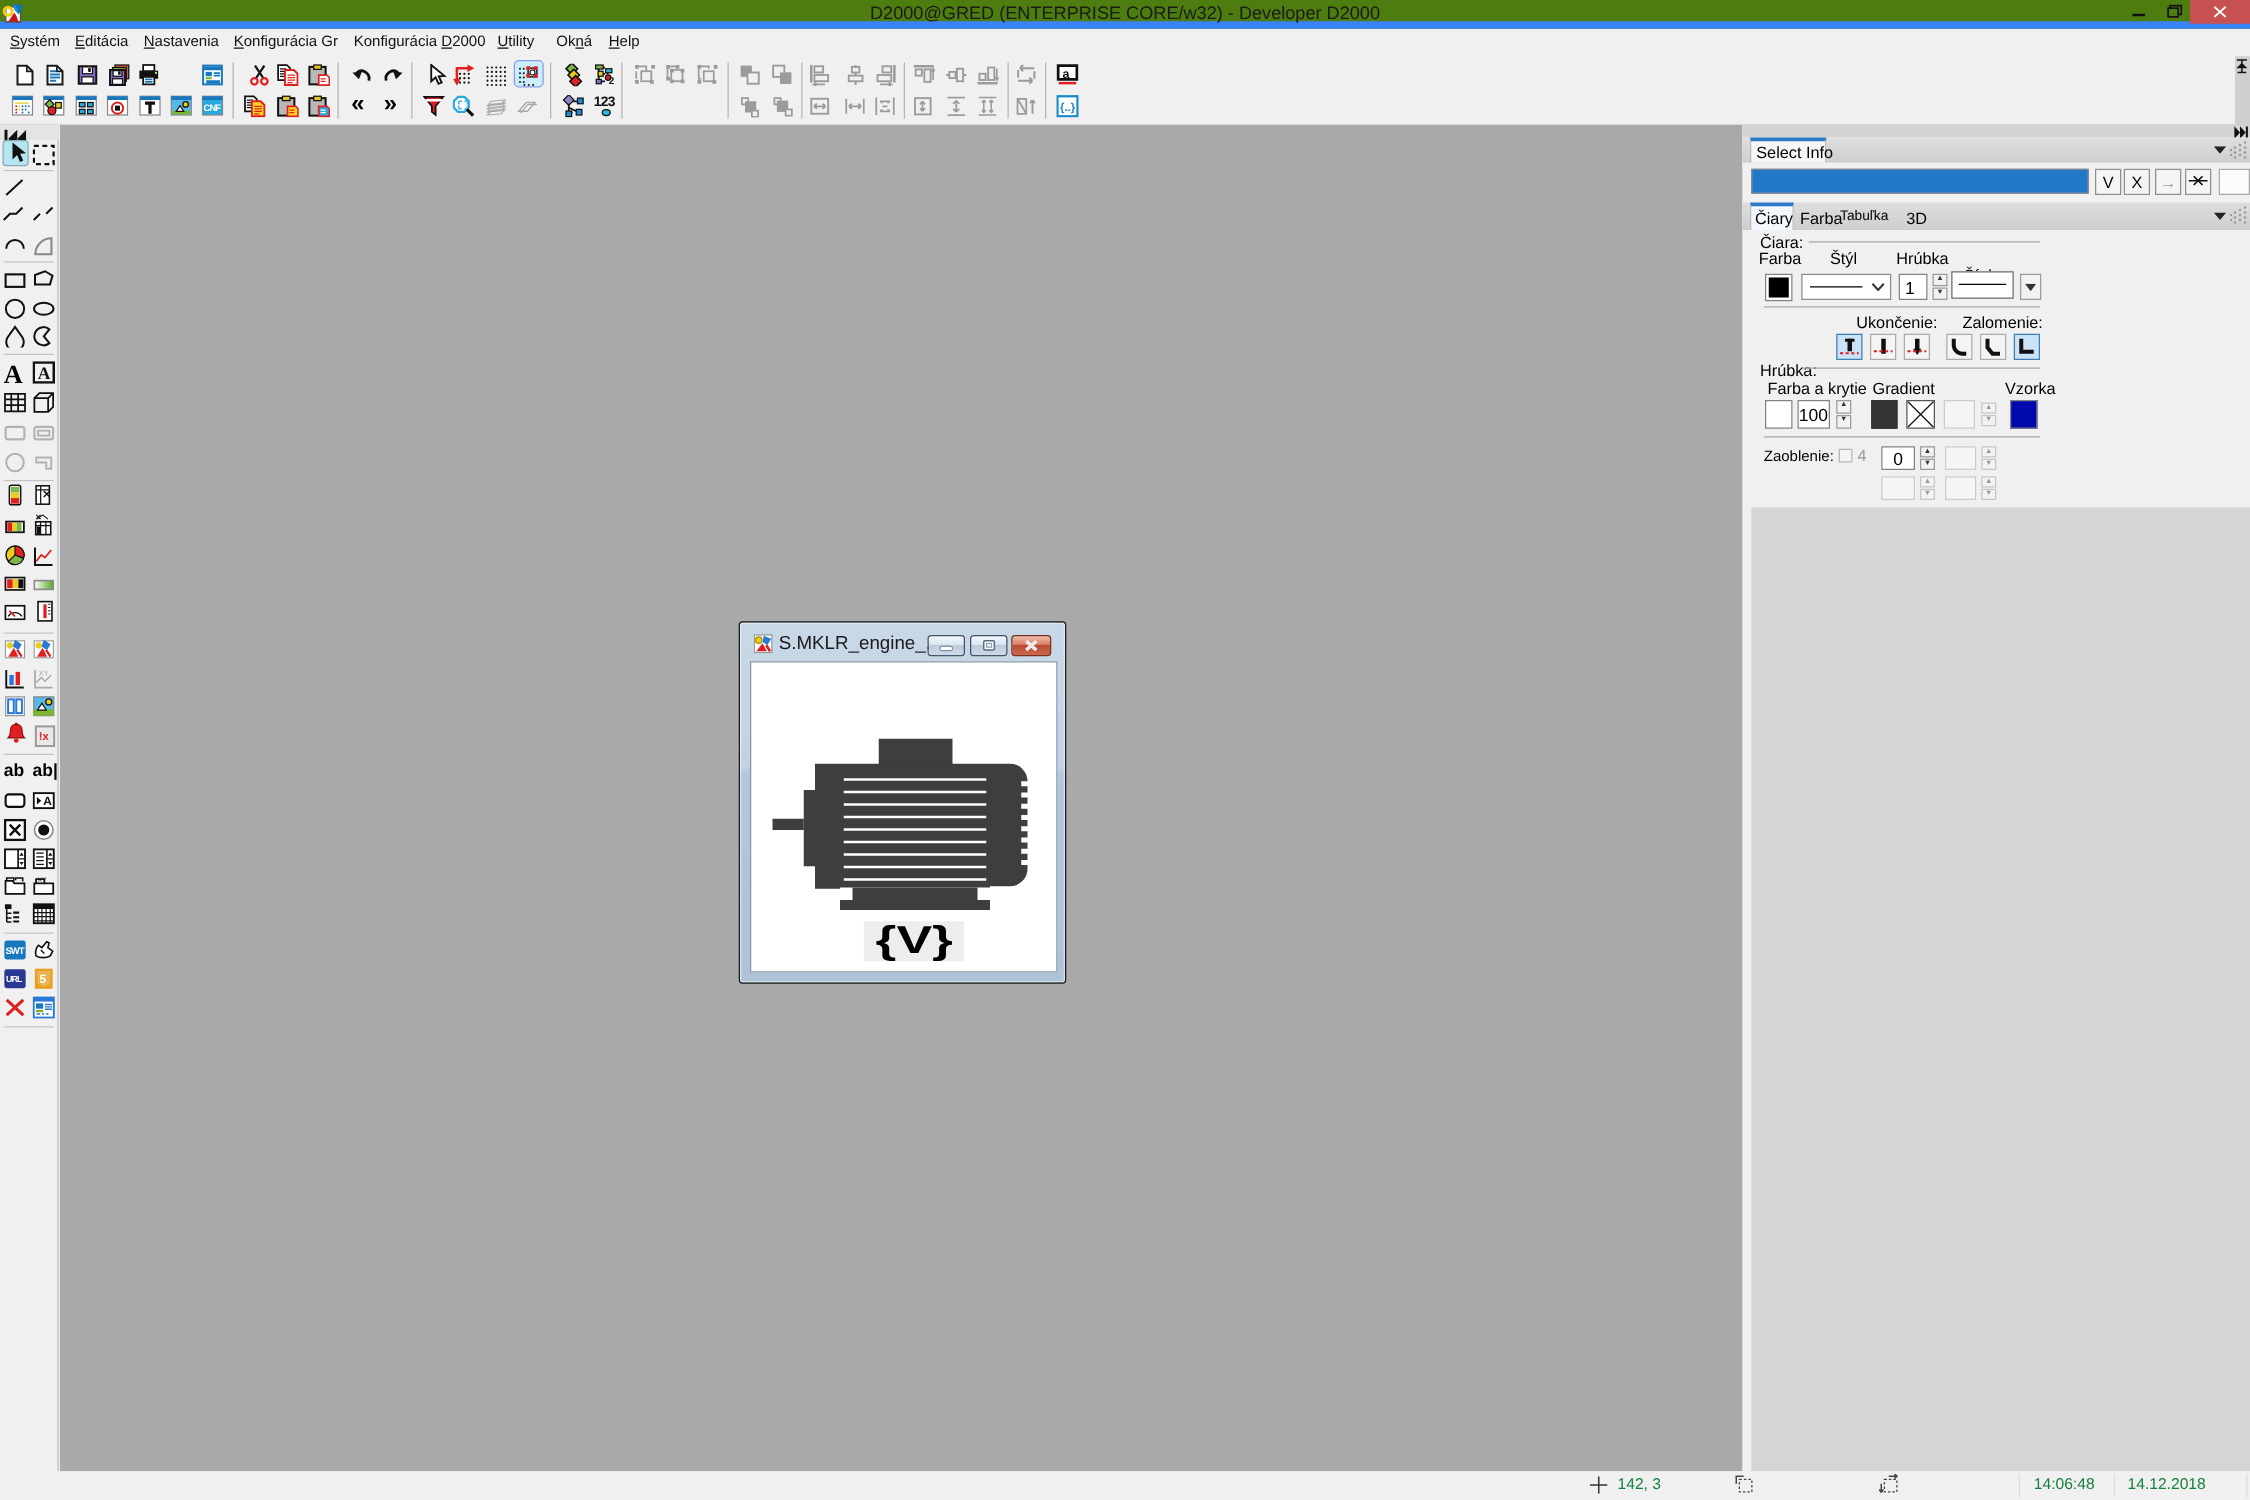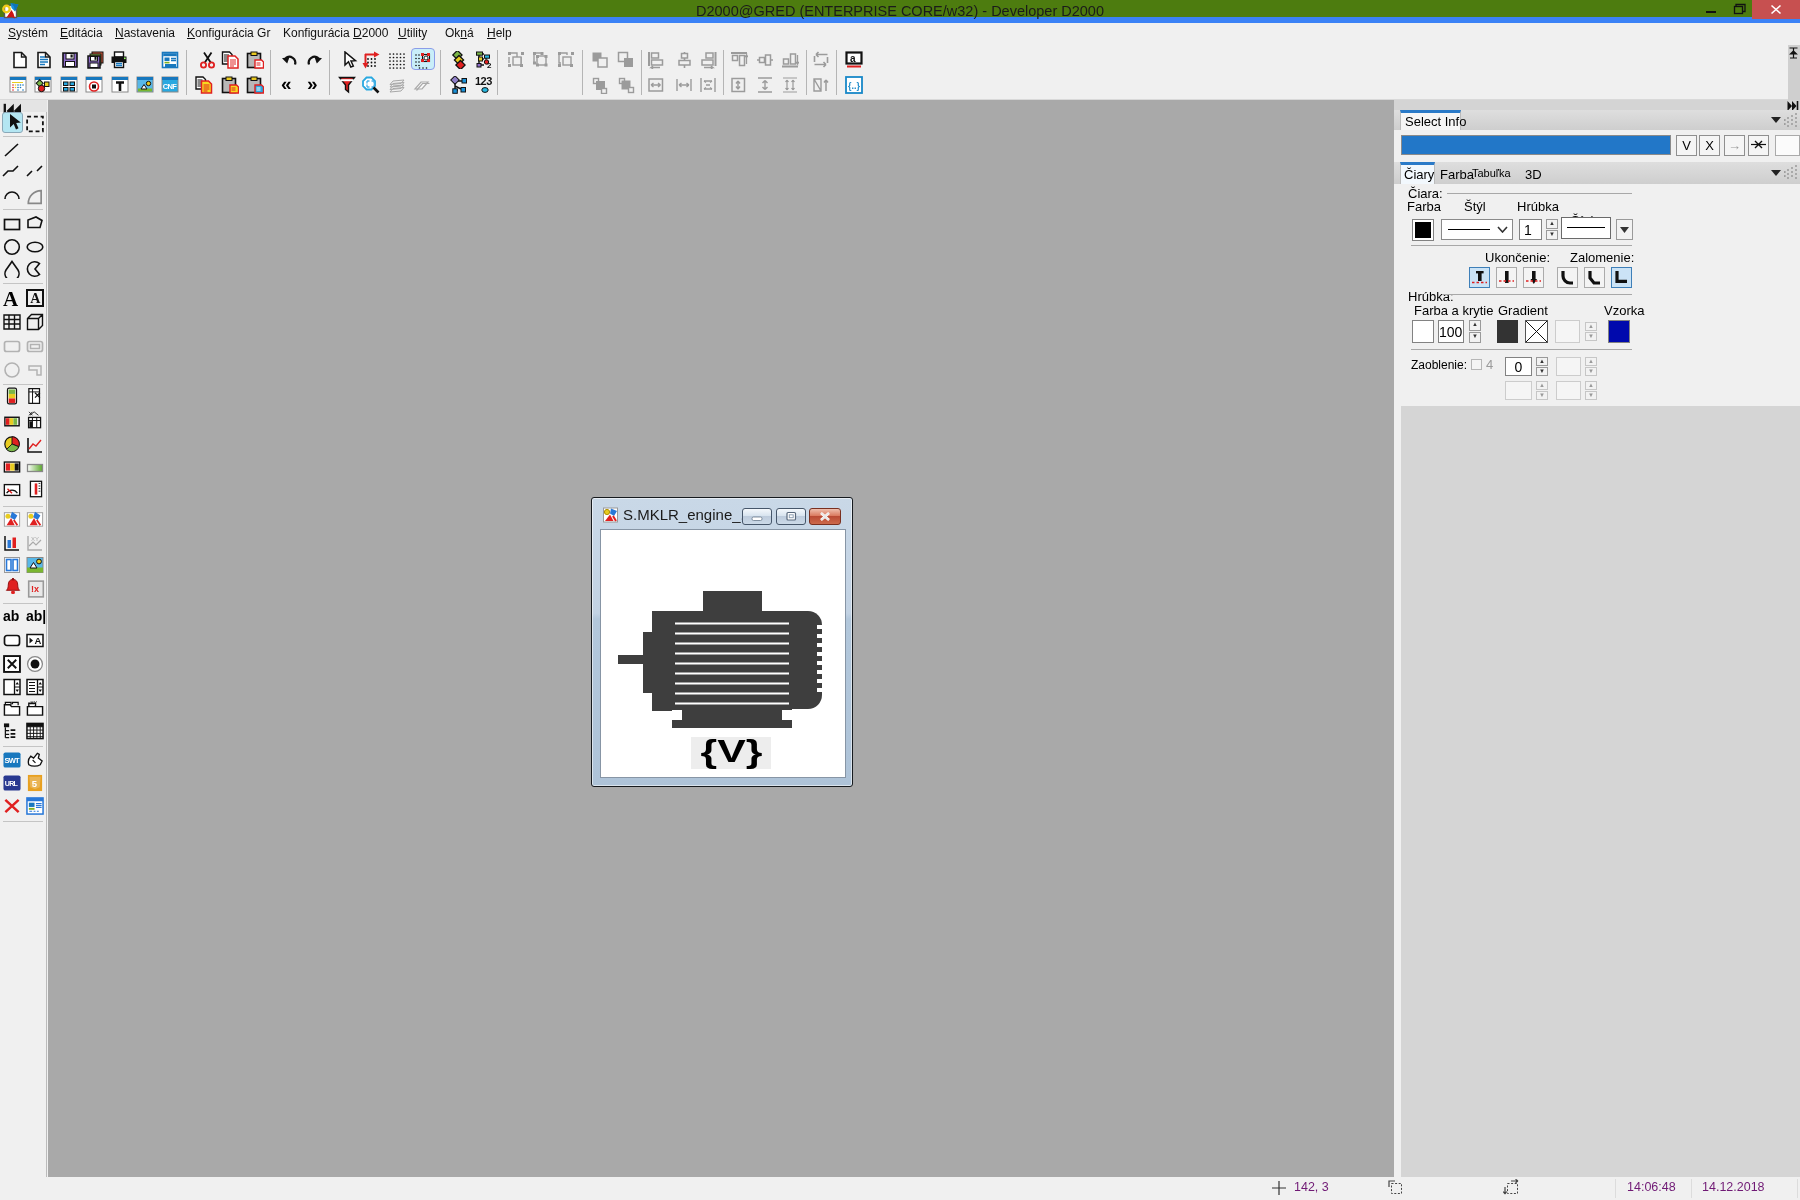--- a/index.html
+++ b/index.html
@@ -15,21 +15,21 @@
 .tsep{position:absolute;top:5px;width:1px;height:45px;background:#b5b5b5}
 .ti{position:absolute;width:18px;height:18px}
 .r1{top:6px}
 .r2{top:31px}
 #palette{position:absolute;left:0;top:100px;width:47px;height:1077px;background:#f0f0f0;border-right:1px solid #bbb}
 .psep{position:absolute;left:3px;width:40px;height:1px;background:#c4c4c4}
 .pi{position:absolute;width:18px;height:18px}
 #canvas{position:absolute;left:48px;top:100px;width:1346px;height:1077px;background:#a9a9a9}
 #rightpanel{position:absolute;left:1394px;top:100px;width:364px;height:1077px;background:#f0f0f0;font-size:13px}
 #rplower{position:absolute;left:7px;top:306px;width:399px;height:771px;background:#d5d5d5}
-#statusbar{position:absolute;left:0;top:1177px;width:1800px;height:23px;background:#f0f0f0;font-size:12.5px;color:#701a75}
+#statusbar{position:absolute;left:0;top:1177px;width:1800px;height:23px;background:#f0f0f0;font-size:12.5px;color:#15803d}
 .ssep{position:absolute;top:2px;width:1px;height:19px;background:#dcdcdc}
 .hdrrow{position:absolute;left:0;width:406px;height:20px;background:linear-gradient(#dedede,#cecece)}
 .wbtn{position:absolute;top:35px;width:21px;height:21px;background:#f5f5f5;border:1px solid #8f8f8f;text-align:center;font-size:13px;line-height:19px}
 .flabel{position:absolute;color:#000}
 .fline{position:absolute;height:1px;background:#a8a8a8}
 .swatch{position:absolute;width:22px;height:22px;border:1px solid #828282;background:#fff}
 .numbox{position:absolute;height:21px;background:#fff;border:1px solid #828282;font-size:14px}
 .spin{position:absolute;width:12px;height:21px}
 .spin .up,.spin .dn{position:absolute;left:0;width:12px;height:10px;background:#f2f2f2;border:1px solid #9a9a9a;font-size:6px;text-align:center;color:#333}
 .spin .up{top:0}

